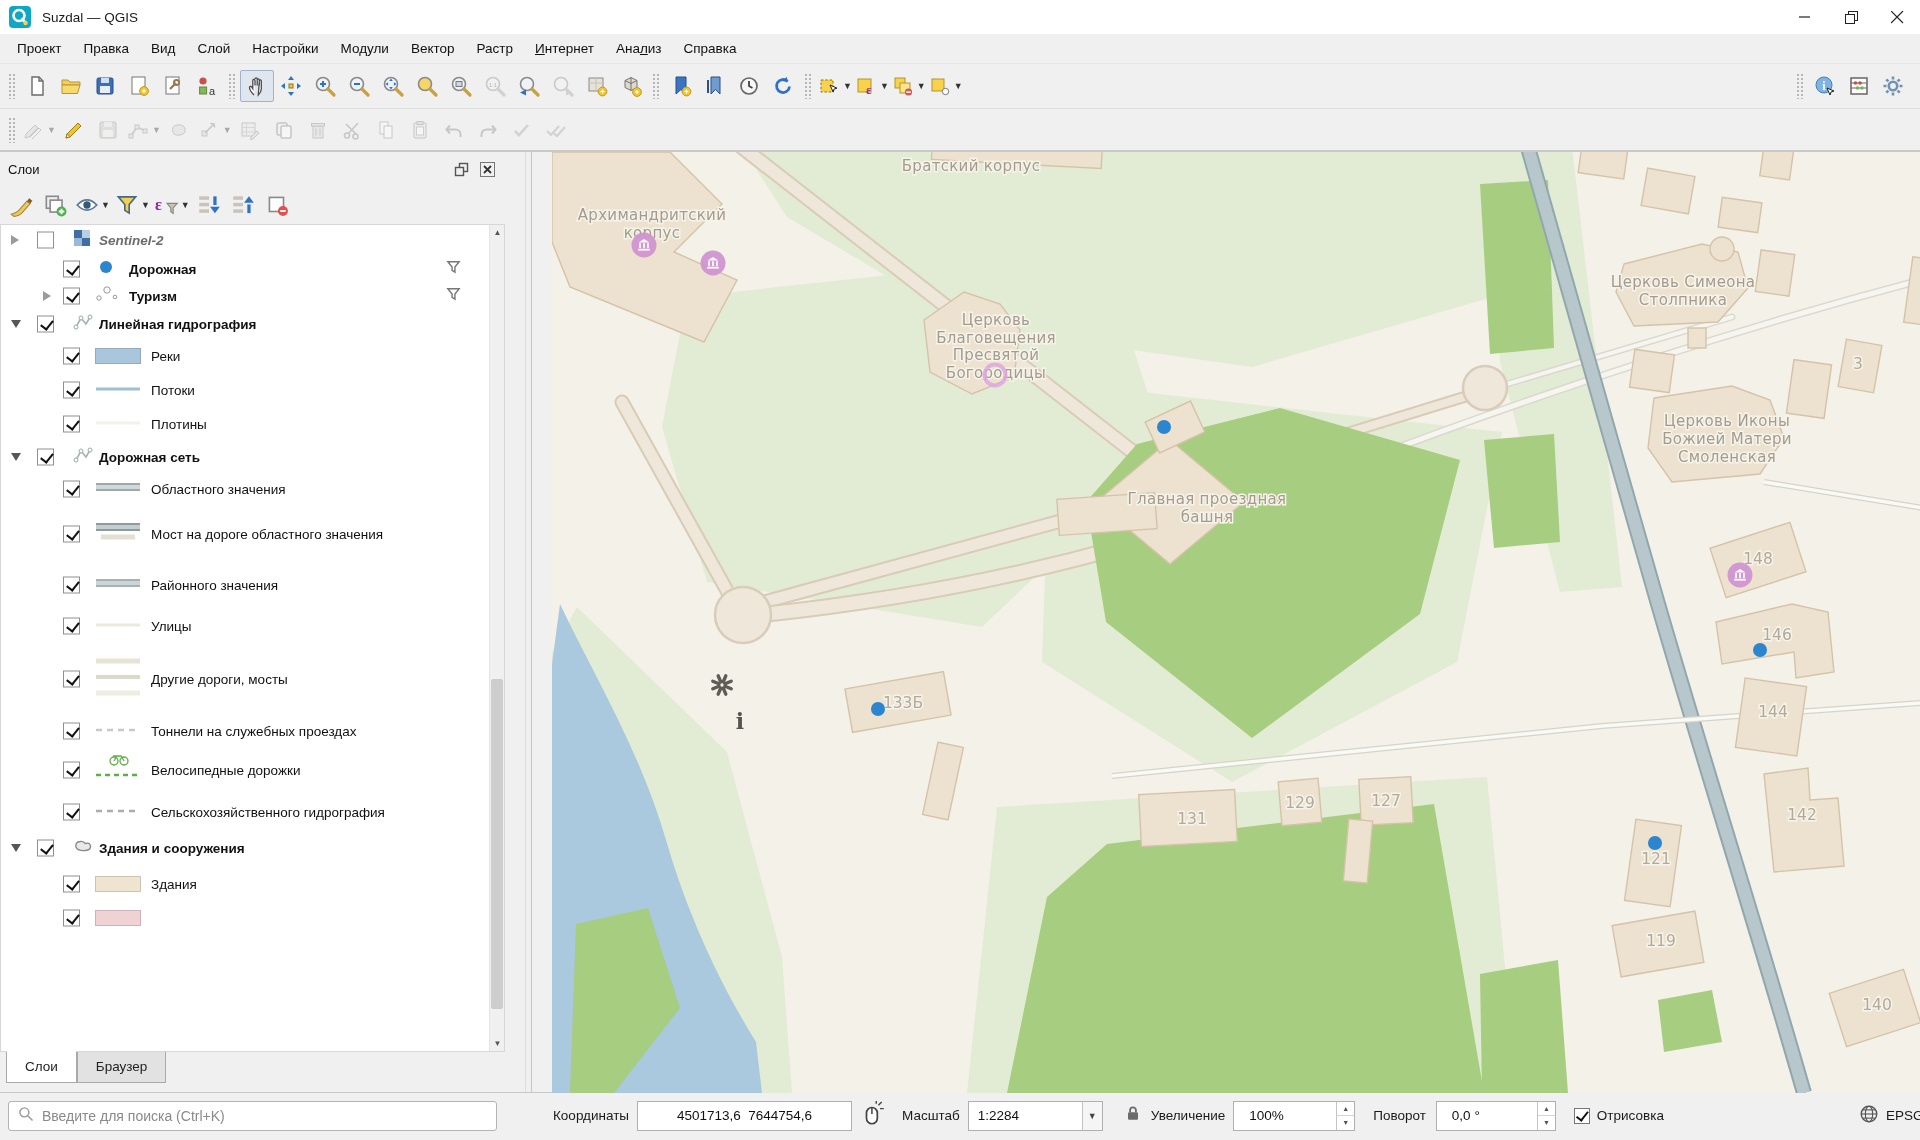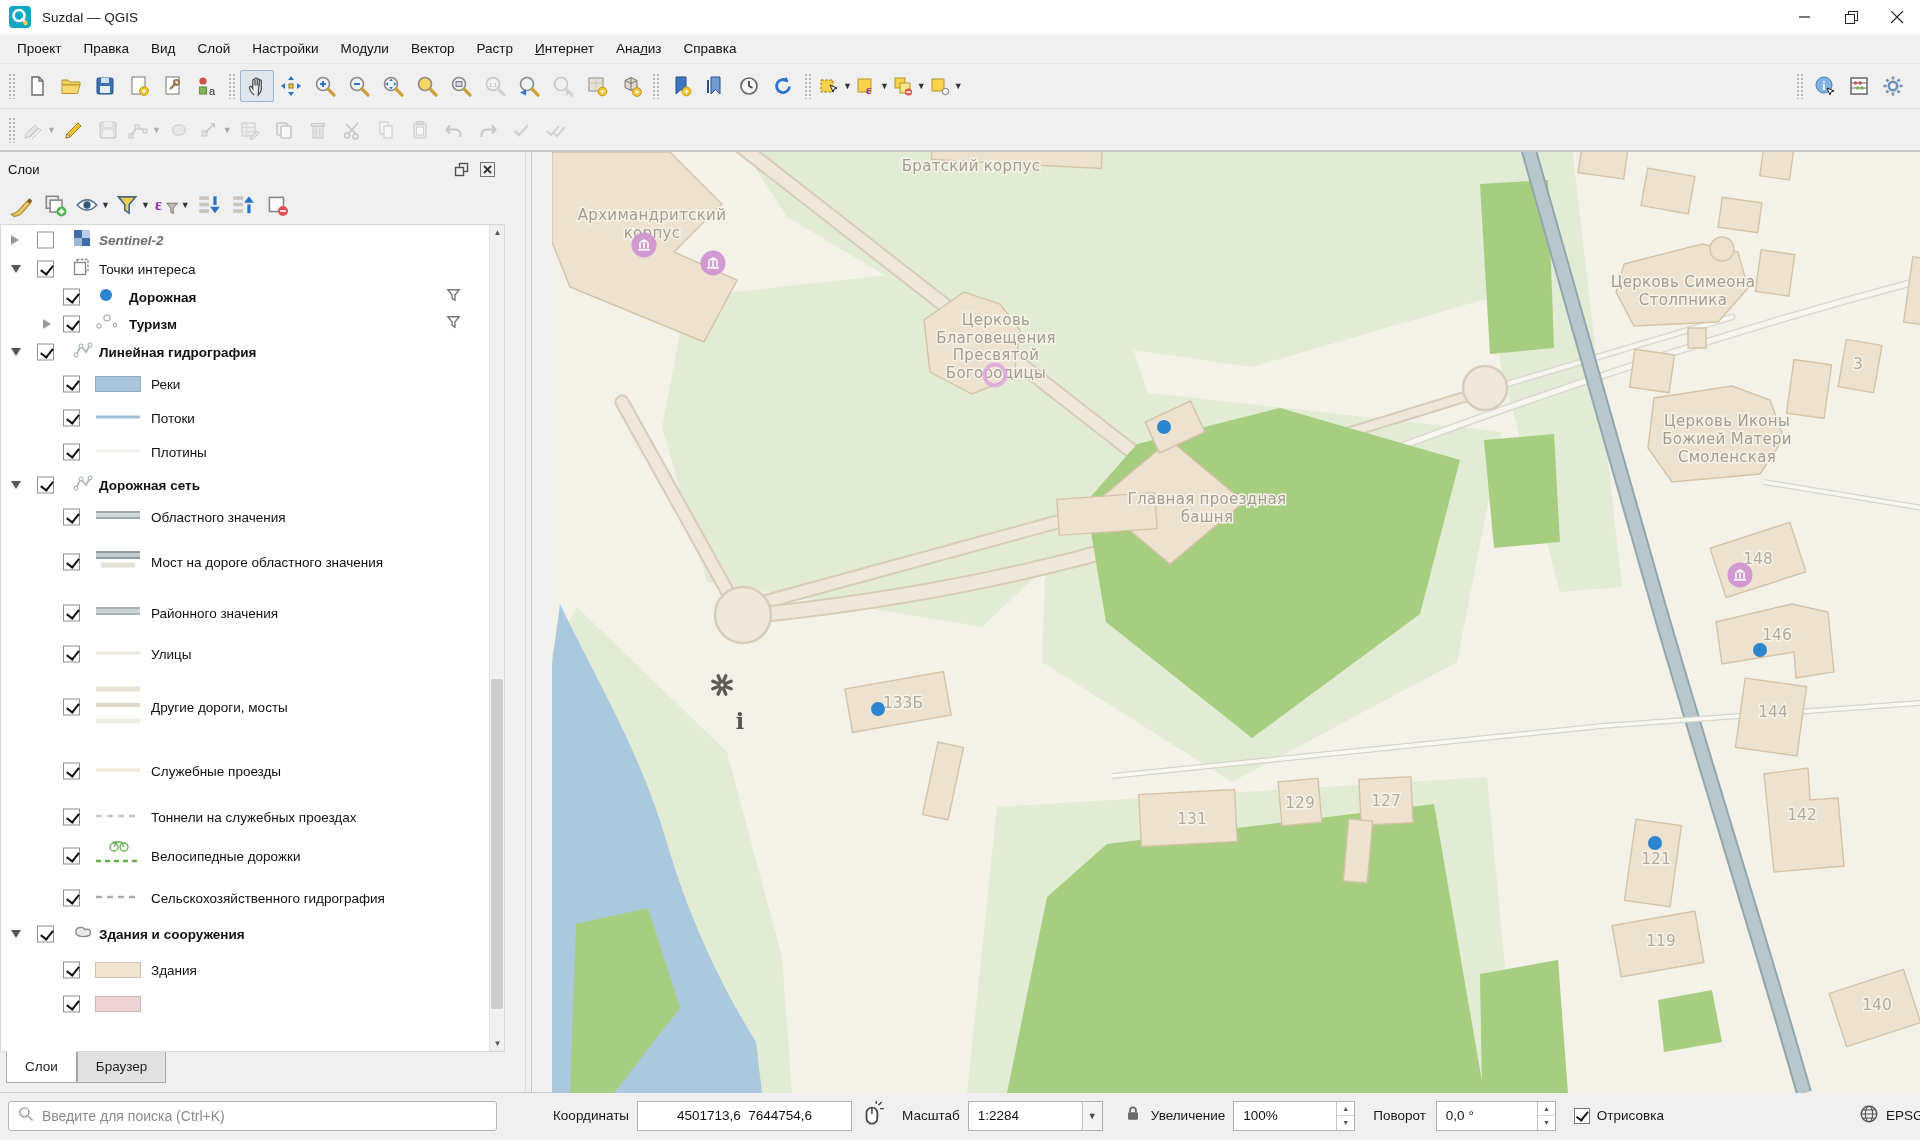--- a/index.html
+++ b/index.html
@@ -60,21 +60,21 @@
   .statusbar { height:46px; background:#f0f0f0; border-top:1px solid #c8c8c8; display:flex; align-items:center; padding-left:8px; overflow:hidden; }
   .locator { width:489px; height:30px; background:#fff; border:1px solid #b4b4b4; border-radius:3px;
      display:flex; align-items:center; padding:0 8px; gap:7px; flex:none; }
   .locator .ph { font-size:14px; color:#8a8a8a; white-space:nowrap; }
   .sb-label { font-size:13.5px; color:#1a1a1a; white-space:nowrap; }
   .sb-box { height:30px; background:#fff; border:1px solid #b0b0b0; display:flex; align-items:center; justify-content:center;
      font-size:13.5px; color:#111; white-space:pre; }
   .sb-combo { position:relative; justify-content:flex-start; padding-left:9px; }
   .sb-combo .arrowbtn { position:absolute; right:0; top:0; bottom:0; width:20px; border-left:1px solid #c4c4c4;
      display:flex; align-items:center; justify-content:center; font-size:9px; color:#444; background:#f5f5f5; }
-  .sb-spin { position:relative; justify-content:flex-start; padding-left:9px; }
+  .sb-spin { position:relative; justify-content:flex-start; padding-left:15px; }
   .spin-arrows { position:absolute; right:0; top:0; bottom:0; width:18px; border-left:1px solid #c4c4c4; display:flex; flex-direction:column; }
   .spin-arrows div { flex:1; display:flex; align-items:center; justify-content:center; font-size:7px; color:#555; }
   .spin-arrows div:first-child { border-bottom:1px solid #d5d5d5; }
   .sb-check { width:16px; height:16px; background:#fff; border:1px solid #777; position:relative; flex:none; }
   .sb-check.checked::after { content:""; position:absolute; left:4px; top:0.5px; width:5px; height:9.5px;
      border:solid #111; border-width:0 2.2px 2.2px 0; transform:rotate(38deg); }
   .crs { margin-left:auto; display:flex; align-items:center; gap:6px; width:62px; overflow:hidden; flex:none; }
 </style>
 </head>
 <body>
@@ -526,29 +526,20 @@
           <span class="exp r" style="left:10px"></span>
           <span class="cb" style="left:36px"></span>
           <span style="left:72px"><svg width="18" height="18" viewBox="0 0 18 18">
               <rect x="1" y="1" width="8" height="8" fill="#3f6ea5"></rect>
               <rect x="9" y="9" width="8" height="8" fill="#3f6ea5"></rect>
               <rect x="9" y="1" width="8" height="8" fill="#b9cde4"></rect>
               <rect x="1" y="9" width="8" height="8" fill="#9db8d6"></rect>
             </svg></span>
           <span class="tlabel italic" style="left:98px">Sentinel-2</span>
         </div>
-        <div class="trow" style="height: 28px;">
-          <span class="exp d" style="left:10px"></span>
-          <span class="cb checked" style="left:36px"></span>
-          <span style="left:72px"><svg width="18" height="18" viewBox="0 0 18 18">
-              <rect x="4" y="1.5" width="11" height="12" fill="none" stroke="#8a8a8a" stroke-width="1.4" stroke-dasharray="2.4,1.6"></rect>
-              <rect x="1.5" y="4.5" width="11" height="12" fill="#fff" stroke="#8a8a8a" stroke-width="1.4"></rect>
-            </svg></span>
-          <span class="tlabel" style="left:98px">Точки интереса</span>
-        </div>
         <div class="trow" style="height: 27px;">
           <span class="cb checked" style="left:62px"></span>
           <span style="left:90px"><svg width="30" height="16" viewBox="0 0 30 16">
               <circle cx="15" cy="8" r="6" fill="#2b85cf"></circle>
             </svg></span>
           <span class="tlabel bold" style="left:128px">Дорожная</span>
           <span style="left:444px"><svg width="17" height="17" viewBox="0 0 18 18">
               <path d="M3,3.5 h12 l-4.5,5.5 v5.5 l-3,-2 v-3.5 Z" fill="none" stroke="#777" stroke-width="1.5"></path>
             </svg></span>
         </div>
@@ -641,27 +632,20 @@
           <span class="tlabel" style="left:150px">Улицы</span>
         </div>
         <div class="trow" style="height: 70px;">
           <span class="cb checked" style="left:62px"></span>
           <span style="left:94px"><svg width="46" height="56" viewBox="0 0 46 56">
               <line x1="1" y1="12" x2="45" y2="12" stroke="#e7e3d6" stroke-width="5"></line>
               <line x1="1" y1="28" x2="45" y2="28" stroke="#dcd8ca" stroke-width="4"></line>
               <line x1="1" y1="44" x2="45" y2="44" stroke="#efede3" stroke-width="5"></line>
             </svg></span>
           <span class="tlabel" style="left:150px">Другие дороги, мосты</span>
-        </div>
-        <div class="trow" style="height: 58px;">
-          <span class="cb checked" style="left:62px"></span>
-          <span style="left:94px"><svg width="46" height="12" viewBox="0 0 46 12">
-              <line x1="1" y1="6" x2="45" y2="6" stroke="#f0ead6" stroke-width="3.5"></line>
-            </svg></span>
-          <span class="tlabel" style="left:150px">Служебные проезды</span>
         </div>
         <div class="trow" style="height: 34px;">
           <span class="cb checked" style="left:62px"></span>
           <span style="left:94px"><svg width="46" height="12" viewBox="0 0 46 12">
               <line x1="1" y1="6" x2="45" y2="6" stroke="#c4c8d0" stroke-width="2.4" stroke-dasharray="6,5"></line>
             </svg></span>
           <span class="tlabel" style="left:150px">Тоннели на служебных проездах</span>
         </div>
         <div class="trow" style="height: 44px;">
           <span class="cb checked" style="left:62px"></span>

